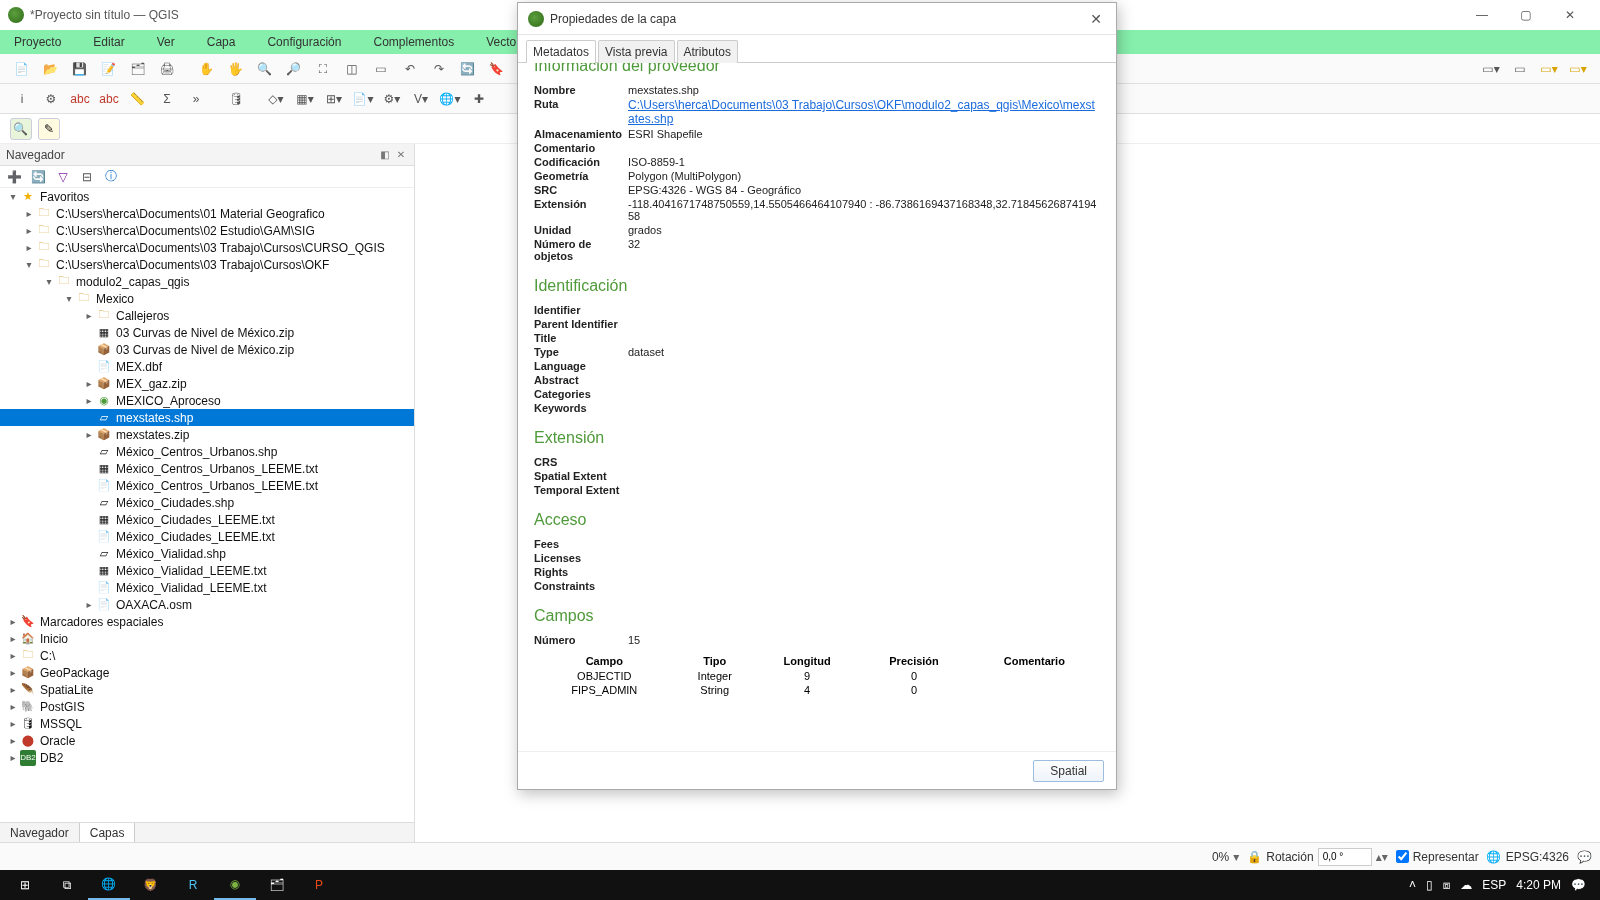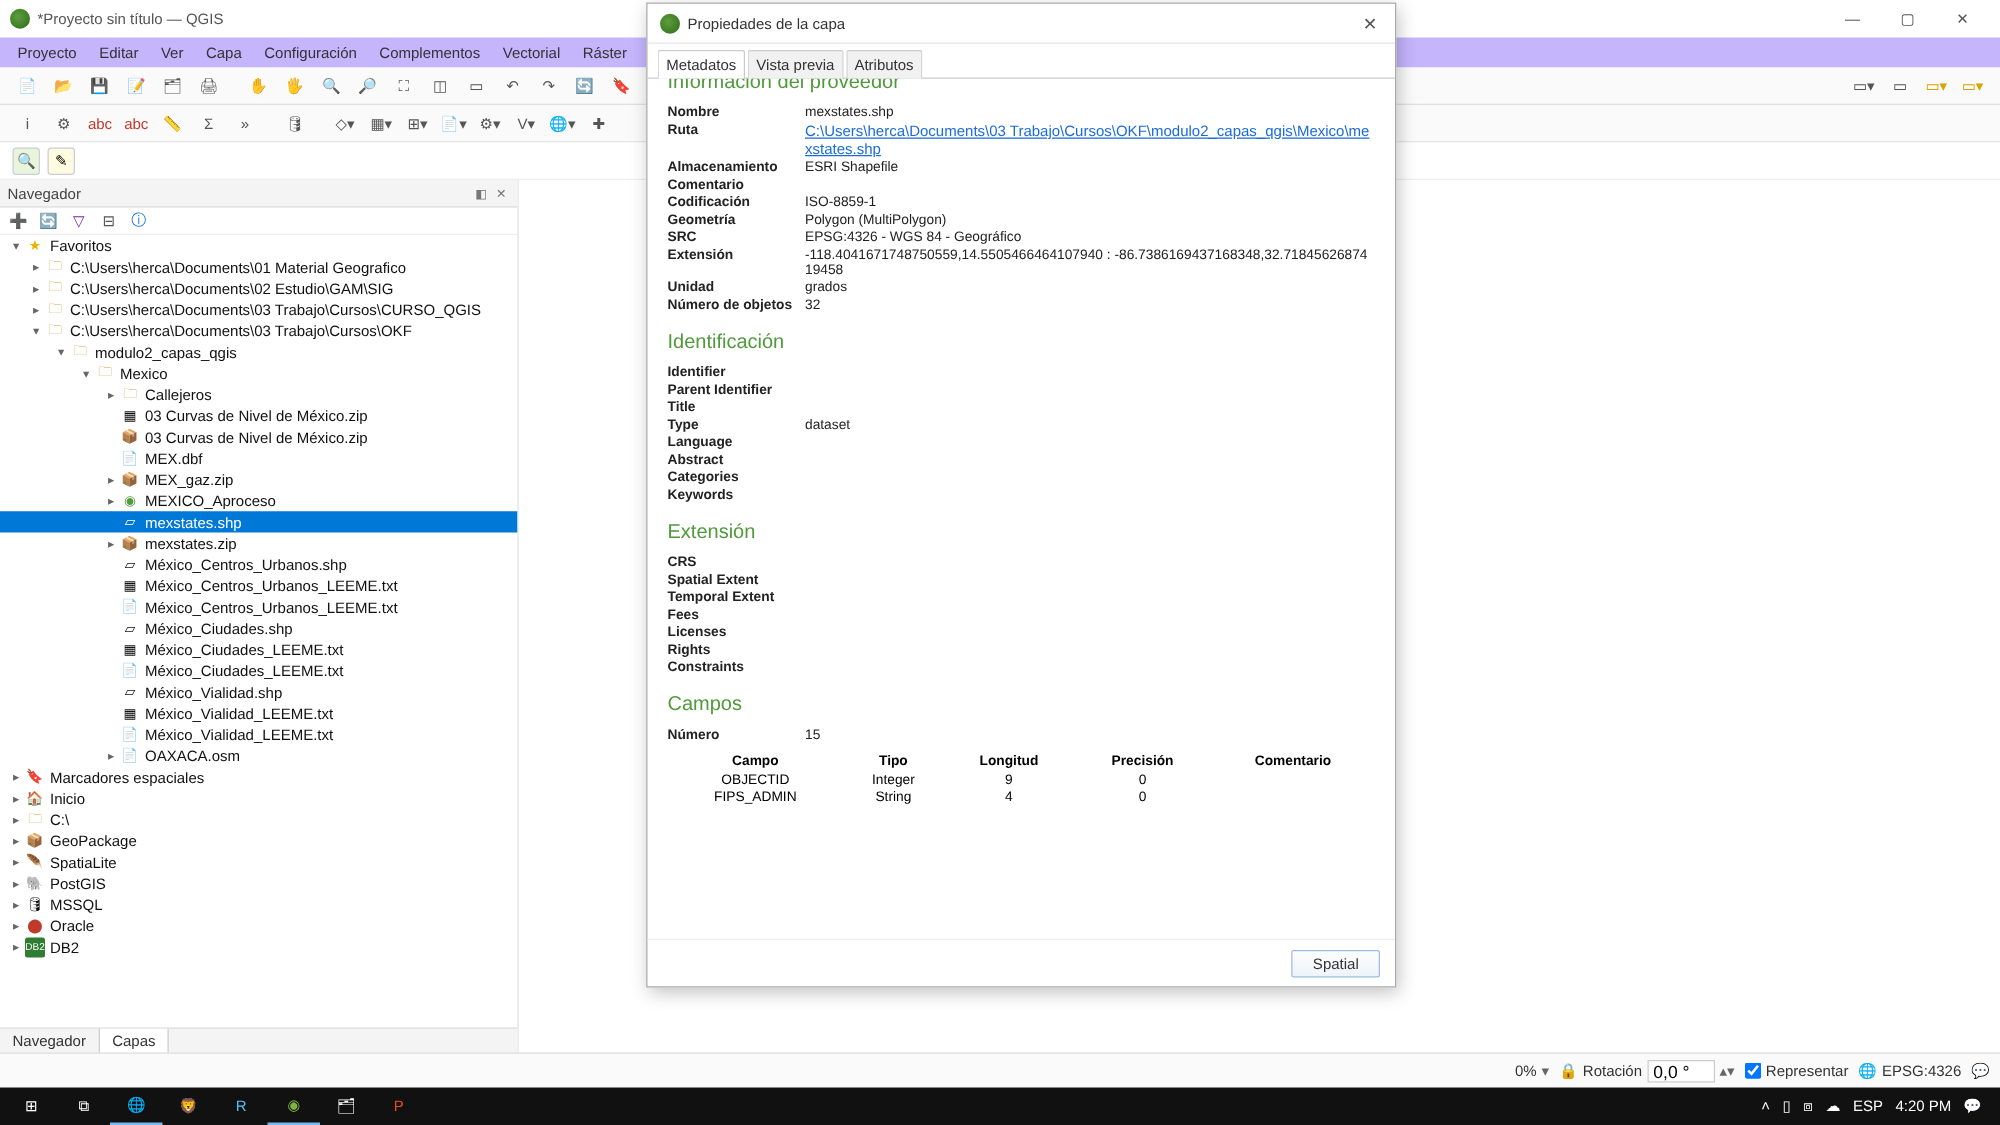--- a/index.html
+++ b/index.html
@@ -4,21 +4,21 @@
 <style>
 * { box-sizing: border-box; margin: 0; padding: 0; font-family: "Segoe UI", Tahoma, sans-serif; font-size: 12px; }
 body { background: #fff; width: 1600px; height: 900px; overflow: hidden; position: relative; }
 
 .titlebar { height: 30px; display: flex; align-items: center; padding: 0 8px; background: #fff; border-bottom: 0; }
 .titlebar .qgis-icon { width: 16px; height: 16px; border-radius: 50%; background: radial-gradient(circle at 40% 40%, #5c9e3e, #2f6a17); margin-right: 6px; }
 .titlebar .title { color: #555; font-size: 12px; }
 .window-controls { margin-left: auto; display: flex; }
 .window-controls span { width: 44px; height: 30px; display: flex; align-items: center; justify-content: center; color: #555; }
 
-.menubar { display: flex; gap: 2px; padding: 0 6px; height: 24px; align-items: center; background: #c4b5fd; }
+.menubar { display: flex; gap: 16px; padding: 0 6px; height: 24px; align-items: center; background: #86efac; }
 .menubar .mitem { padding: 2px 8px; color: #333; border-radius: 2px; }
 
 .toolbar-row { display: flex; align-items: center; height: 30px; padding: 0 10px; gap: 5px; background: #fafafa; border-bottom: 1px solid #e0e0e0; }
 .tbtn { width: 24px; height: 24px; display: inline-flex; align-items: center; justify-content: center; border-radius: 3px; color: #555; position: relative; }
 .tsep { width: 6px; }
 
 .main-area { display: flex; height: calc(100% - 30px - 24px - 30px - 30px - 30px - 26px - 30px); }
 .browser-panel { width: 415px; border-right: 1px solid #ddd; display: flex; flex-direction: column; background: #fff; }
 .panel-header { height: 22px; background: #f4f4f4; border-bottom: 1px solid #ddd; display: flex; align-items: center; padding: 0 6px; color: #444; }
 .panel-header .spacer { flex: 1; }
@@ -43,21 +43,21 @@
 .panel-tabs .ptab.active { background: #fff; }
 
 .bottom-search { height: 26px; border-top: 1px solid #ddd; display: flex; align-items: center; padding: 0 6px; }
 .bottom-search input { border: 1px solid #ccc; height: 20px; width: 220px; padding: 0 6px; color: #888; outline: none; }
 
 .map-canvas { flex: 1; background: #fff; }
 
 .statusbar { height: 28px; border-top: 1px solid #ddd; display: flex; align-items: center; padding: 0 8px; gap: 8px; background: #fafafa; position: absolute; bottom: 30px; left: 0; right: 0; }
 .statusbar .filler { flex: 1; }
 .statusbar .field { display: flex; align-items: center; gap: 4px; color: #333; }
-.statusbar input.sb { border: 1px solid #ccc; height: 18px; padding: 0 4px; font-size: 14px; }
+.statusbar input.sb { border: 1px solid #ccc; height: 18px; padding: 0 4px; font-size: 10px; }
 .statusbar .lock { color: #b08000; }
 
 .taskbar { position: absolute; bottom: 0; left: 0; right: 0; height: 30px; background: #111; display: flex; align-items: center; padding: 0 4px; color: #fff; }
 .taskbar .tbitem { width: 42px; height: 30px; display: flex; align-items: center; justify-content: center; }
 .taskbar .tbitem.active { border-bottom: 2px solid #76b9ed; }
 .taskbar .tray { margin-left: auto; display: flex; align-items: center; gap: 10px; padding-right: 10px; font-size: 11px; }
 
 
 .dialog { position: absolute; top: 2px; left: 517px; width: 600px; height: 788px; background: #fff; border: 1px solid #aaa; box-shadow: 2px 4px 14px rgba(0,0,0,0.25); display: flex; flex-direction: column; }
 .dlg-title { height: 32px; display: flex; align-items: center; padding: 0 10px; border-bottom: 1px solid #e5e5e5; }
@@ -66,21 +66,21 @@
 .dlg-title .x { margin-left: auto; font-size: 14px; color: #555; padding: 4px; }
 .dlg-tabs { display: flex; border-bottom: 1px solid #ccc; padding: 4px 8px 0 8px; gap: 0; }
 .dlg-tabs .dtab { padding: 4px 6px; border: 1px solid #ccc; border-bottom: none; background: #f1f1f1; margin-right: 2px; border-radius: 2px 2px 0 0; color: #333; position: relative; top: 1px; }
 .dlg-tabs .dtab.active { background: #fff; }
 .dlg-body { flex: 1; overflow-y: auto; padding: 0 16px 10px 16px; position: relative; }
 .dlg-body::-webkit-scrollbar { width: 14px; }
 .dlg-body::-webkit-scrollbar-thumb { background: #c7c7c7; border: 3px solid #fff; border-radius: 7px; }
 .section-h { color: #4f9a3a; font-size: 16px; margin: 14px 0 8px 0; font-weight: normal; }
 .section-h.cut { margin-top: -6px; }
 .kv-row { display: flex; padding: 1px 0; }
-.kv-row .k { width: 110px; font-weight: bold; color: #222; font-size: 11px; }
+.kv-row .k { width: 94px; font-weight: bold; color: #222; font-size: 11px; }
 .kv-row .v { flex: 1; color: #222; font-size: 11px; word-break: break-all; }
 .kv-row .v a { color: #1a6bdc; text-decoration: underline; }
 .field-table { width: 100%; margin-top: 6px; border-collapse: collapse; }
 .field-table th { font-weight: bold; text-align: center; padding: 2px 4px; font-size: 11px; margin-top: 16px; }
 .field-table td { padding: 1px 4px; font-size: 11px; text-align: center; }
 .dlg-footer { height: 38px; display: flex; align-items: center; justify-content: flex-end; padding: 0 12px; border-top: 1px solid #eee; }
 .dlg-footer .btn { border: 1px solid #9bbde0; background: linear-gradient(#fdfdfd,#eef4fb); padding: 3px 16px; border-radius: 2px; color: #333; }
 
 .toolbar-row2 { display: flex; align-items: center; height: 30px; padding: 0 10px; gap: 5px; background: #fafafa; border-bottom: 1px solid #e0e0e0; }
 .qk-row { height: 30px; display: flex; align-items: center; padding: 0 10px; gap: 6px; background: #fff; border-bottom: 1px solid #eee; }
@@ -505,20 +505,21 @@
       </div>
     <div class="kv-row">
         <span class="k">Spatial Extent</span>
         <span class="v"></span>
       </div>
     <div class="kv-row">
         <span class="k">Temporal Extent</span>
         <span class="v"></span>
       </div>
 
+    <h3 class="section-h">Acceso</h3>
     <div class="kv-row">
         <span class="k">Fees</span>
         <span class="v"></span>
       </div>
     <div class="kv-row">
         <span class="k">Licenses</span>
         <span class="v"></span>
       </div>
     <div class="kv-row">
         <span class="k">Rights</span>

